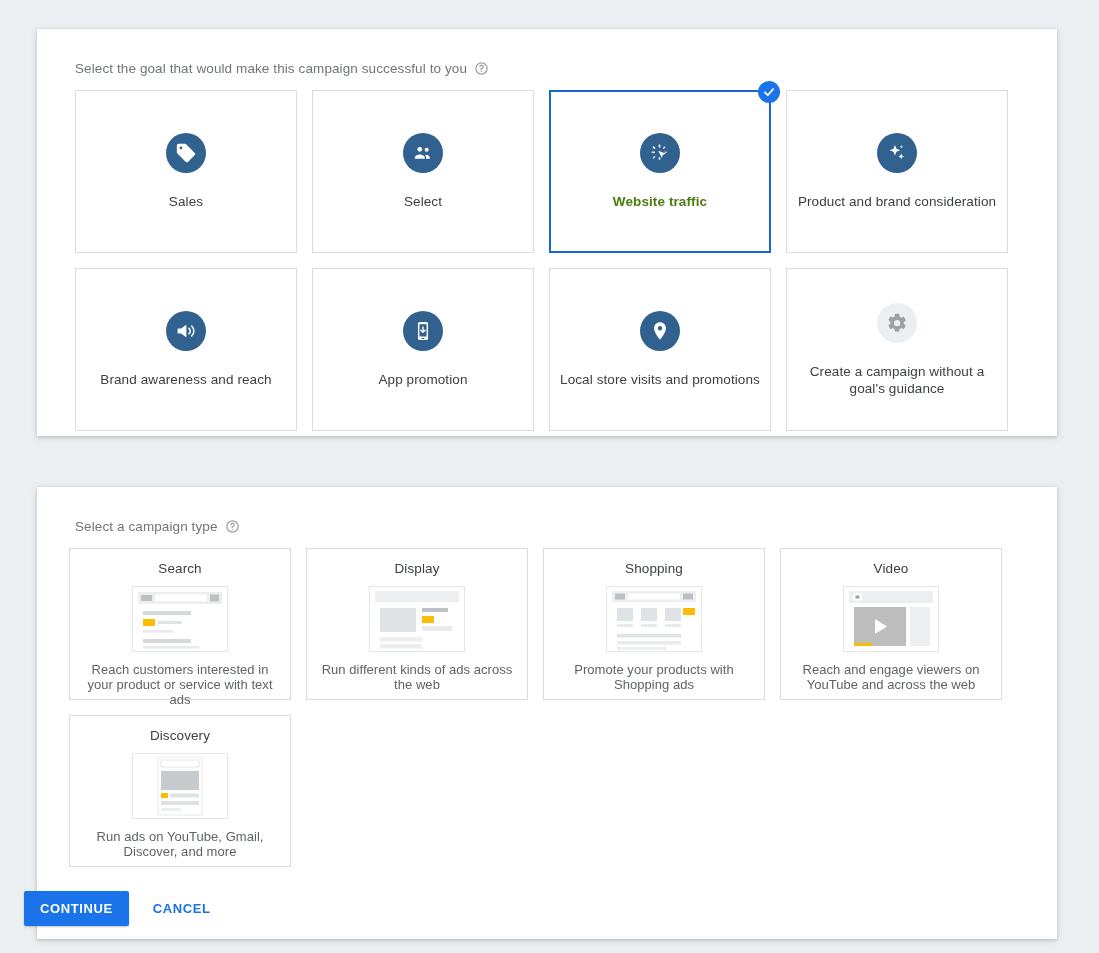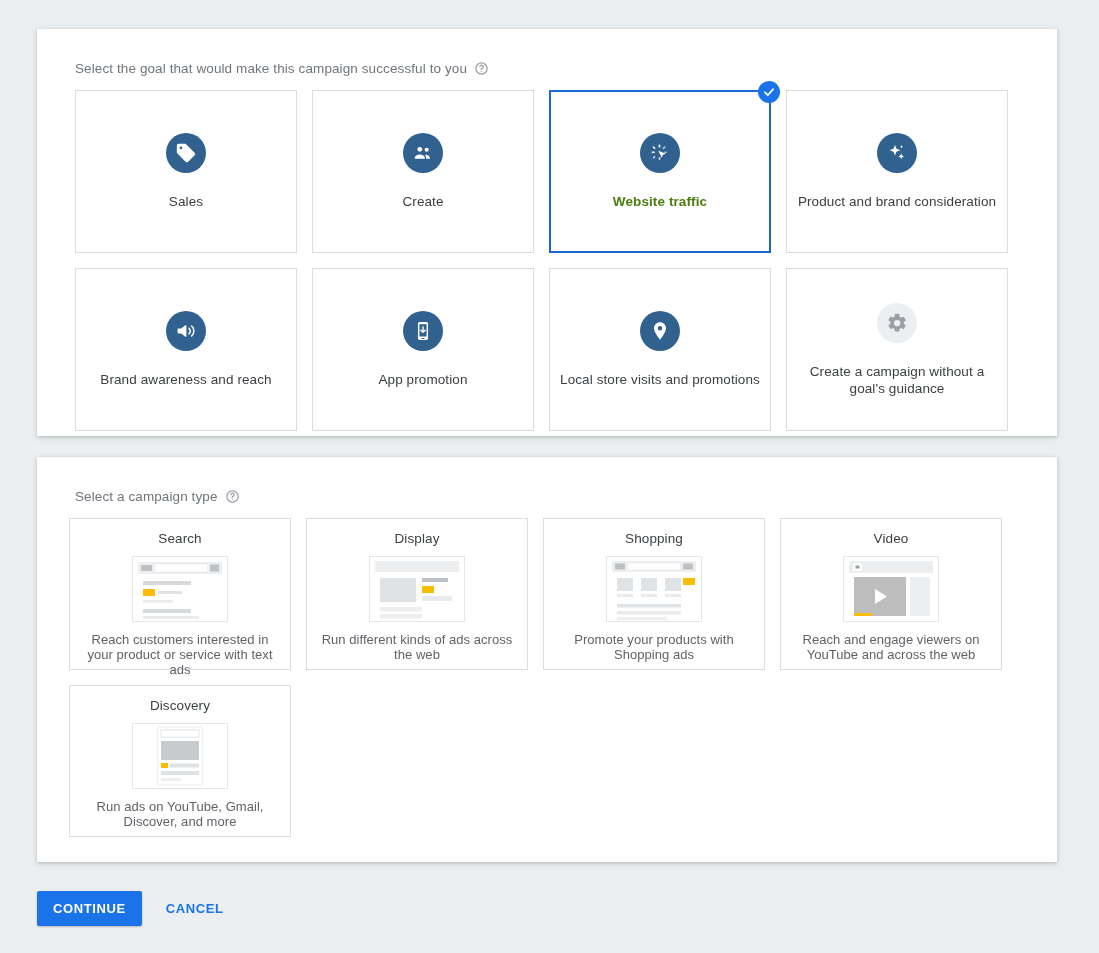--- a/index.html
+++ b/index.html
@@ -24,21 +24,21 @@
   
   .panel {
     position: absolute;
     left: 37px;
     width: 1020px;
     background: #ffffff;
     box-shadow: 0 1px 3px rgba(60,64,67,0.25), 0 2px 8px rgba(60,64,67,0.10);
     box-sizing: border-box;
   }
   #goal-panel  { top: 29px;  height: 407px; }
-  #type-panel  { top: 457px; height: 405px; }
+  #type-panel  { top: 487px; height: 452px; }
 
   .section-head {
     display: flex;
     align-items: center;
     font-size: 13.5px;
     color: #70757a;
     padding: 32px 0 0 38px;
     letter-spacing: .1px;
   }
   .help-icon {
@@ -148,21 +148,21 @@
     font-size: 13px;
     color: #5f6368;
     text-align: center;
     line-height: 15px;
     letter-spacing: .05px;
   }
 
   
   .actions {
     position: absolute;
-    left: 37px;
+    left: 24px;
     top: 891px;
     display: flex;
     align-items: flex-end;
   }
   .btn-continue {
     background: #1a73e8;
     color: #ffffff;
     border: none;
     font-family: "Liberation Sans", sans-serif;
     font-size: 13px;
@@ -216,21 +216,21 @@
 
       <div class="goal-card">
         <div class="goal-icon">
           <svg width="22" height="22" viewBox="0 0 24 24" fill="#ffffff">
             <circle cx="8.5" cy="8" r="2.6"></circle>
             <circle cx="16" cy="8.4" r="2.2"></circle>
             <path d="M3 17.5c0-2.4 2.5-3.8 5.5-3.8s5.5 1.4 5.5 3.8v.8H3z"></path>
             <path d="M15.2 13.9c2.4.2 4.3 1.5 4.3 3.6v.8h-4.1v-.8c0-1.4-.5-2.6-1.3-3.4z"></path>
           </svg>
         </div>
-        <div class="goal-label">Create</div>
+        <div class="goal-label">Select</div>
       </div>
 
       <div class="goal-card selected">
         <div class="check-badge">
           <svg width="14" height="14" viewBox="0 0 24 24" fill="none" stroke="#ffffff" stroke-width="3" stroke-linecap="round" stroke-linejoin="round">
             <polyline points="5,12.5 10,17.5 19,7"></polyline>
           </svg>
         </div>
         <div class="goal-icon">
           <svg width="22" height="22" viewBox="0 0 24 24" fill="#ffffff">

